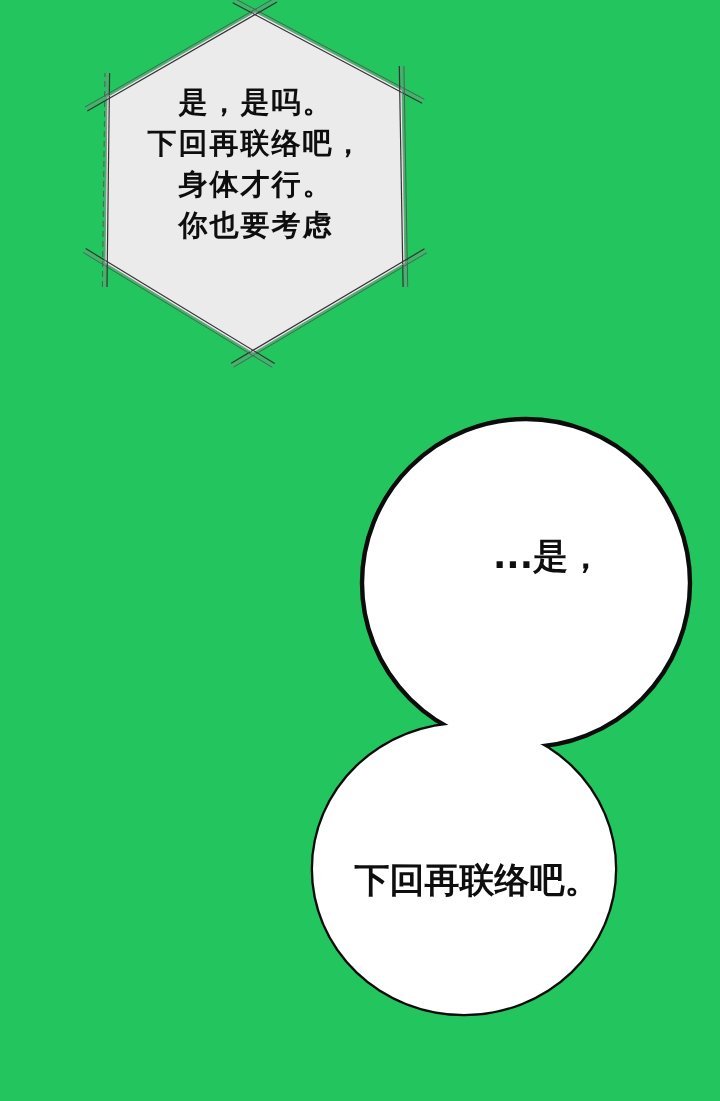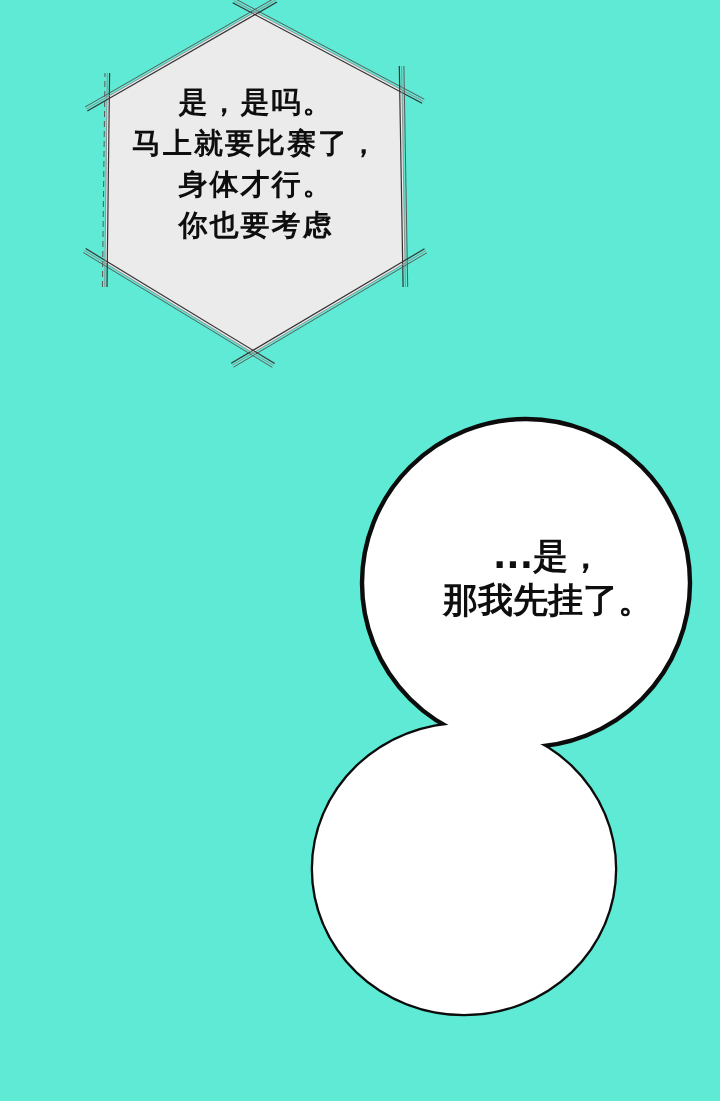--- a/index.html
+++ b/index.html
@@ -4,21 +4,21 @@
 <style>
   html, body {
     margin: 0;
     padding: 0;
     background: #ffffff;
   }
   #page {
     position: relative;
     width: 720px;
     height: 1101px;
-    background: #5eead4;
+    background: #22c55e;
     overflow: hidden;
     font-family: "DejaVu Sans", sans-serif;
   }
   #art {
     position: absolute;
     left: 0;
     top: 0;
     width: 720px;
     height: 1101px;
   }
@@ -83,24 +83,26 @@
         <line x1="87.3" y1="110.9" x2="277.0" y2="2.0" stroke="#333333" stroke-width="1.2"></line>
       </g>
 
     <ellipse cx="464" cy="869" rx="151" ry="145" fill="#ffffff" stroke="#0c0c0c" stroke-width="4.6"></ellipse>
     <ellipse cx="526" cy="583" rx="164" ry="164" fill="#ffffff" stroke="#0c0c0c" stroke-width="4.4"></ellipse>
     <ellipse cx="464" cy="869" rx="151" ry="145" fill="#ffffff" stroke="none"></ellipse>
   </svg>
 
   <div id="caption-text" class="txt">
     <span class="line">是，是吗。</span>
-    <span class="line">马上就要比赛了，</span>
+    <span class="line">下回再联络吧，</span>
     <span class="line">身体才行。</span>
     <span class="line">你也要考虑</span>
   </div>
 
   <div id="bubble-top-text" class="txt">
     <span class="line">...是，</span>
-    <span class="line">那我先挂了。</span>
   </div>
 
+  <div id="bubble-bottom-text" class="txt">
+    <span class="line">下回再联络吧。</span>
+  </div>
 
 </div>
 
 </body></html>

